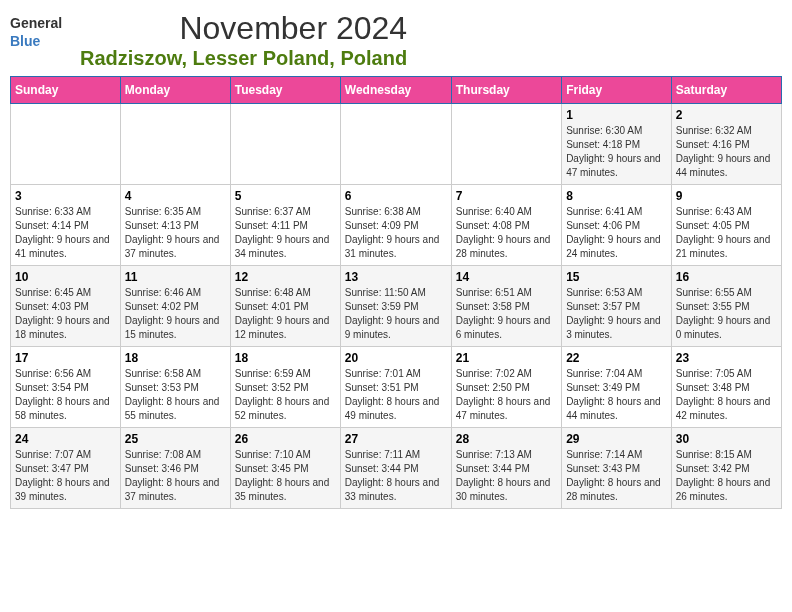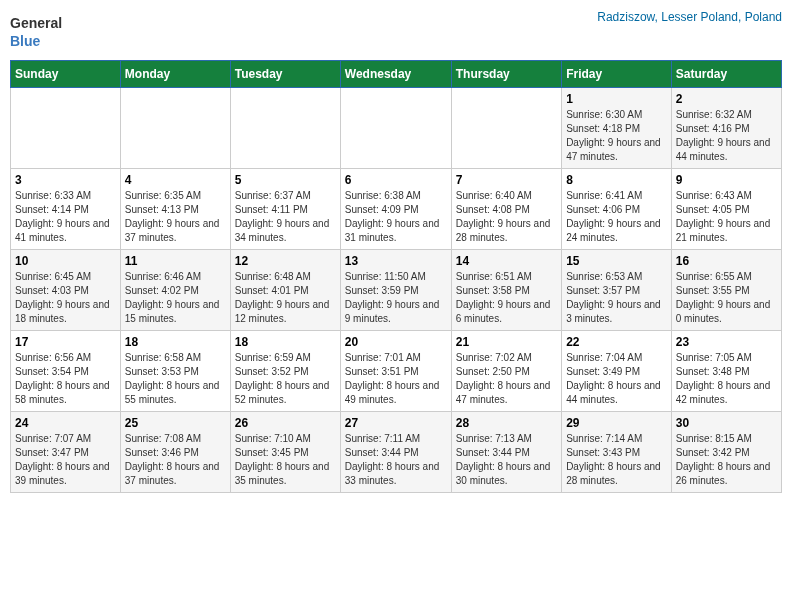--- a/index.html
+++ b/index.html
@@ -6,47 +6,47 @@
     body {
       font-family: Arial, sans-serif;
       background: #fff;
       width: 792px;
       min-height: 612px;
       padding: 10px;
     }
     .header-area {
       display: flex;
       align-items: flex-start;
-      justify-content: space-between;
       margin-bottom: 6px;
     }
     .logo-area {
       display: flex;
       align-items: center;
       gap: 4px;
     }
     .title-area {
       text-align: right;
     }
     .month-title {
       font-size: 32px;
       color: #333;
       font-weight: normal;
     }
     .location-title {
-      font-size: 12px;
-      color: #0369a1;
+      font-size: 20px;
+      color: #4d7c0f;
+      font-weight: bold;
     }
     .calendar-table {
       width: 100%;
       border-collapse: collapse;
       font-size: 11px;
     }
     .calendar-table thead th {
-      background-color: #15803d;
+      background-color: #ec4899;
       color: #fff;
       padding: 6px 4px;
       text-align: left;
       font-size: 12px;
       font-weight: bold;
       border: 1px solid #2a6aaf;
     }
     .calendar-table tbody td {
       border: 1px solid #ccc;
       vertical-align: top;
@@ -82,20 +82,21 @@
 <div class="header-area">
   <div class="logo-area">
       <svg width="70" height="44" viewBox="0 0 70 44">
         <text x="0" y="18" font-size="14" font-weight="bold" fill="#333">General</text>
         <text x="0" y="36" font-size="14" font-weight="bold" fill="#3a7abf">Blue</text>
         <polygon points="52,2 64,14 58,8" fill="#3a7abf"></polygon>
         <polygon points="56,8 68,20 62,14" fill="#3a7abf"></polygon>
       </svg>
     </div>
   <div class="title-area">
+    <div class="month-title">November 2024</div>
     <div class="location-title">Radziszow, Lesser Poland, Poland</div>
   </div>
 </div>
 
 <table class="calendar-table">
   <thead>
     <tr>
     <th>Sunday</th>
         <th>Monday</th>
         <th>Tuesday</th>

